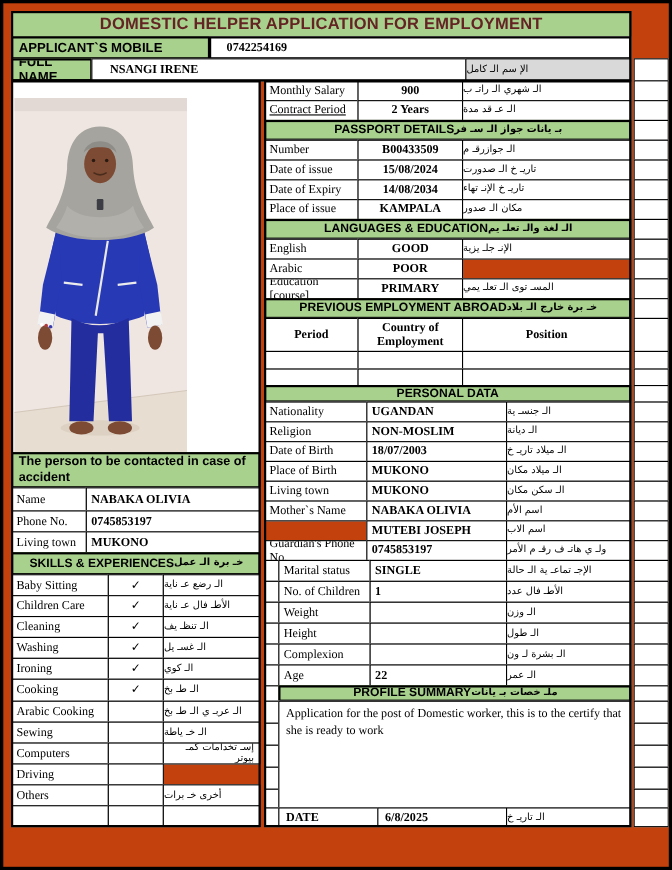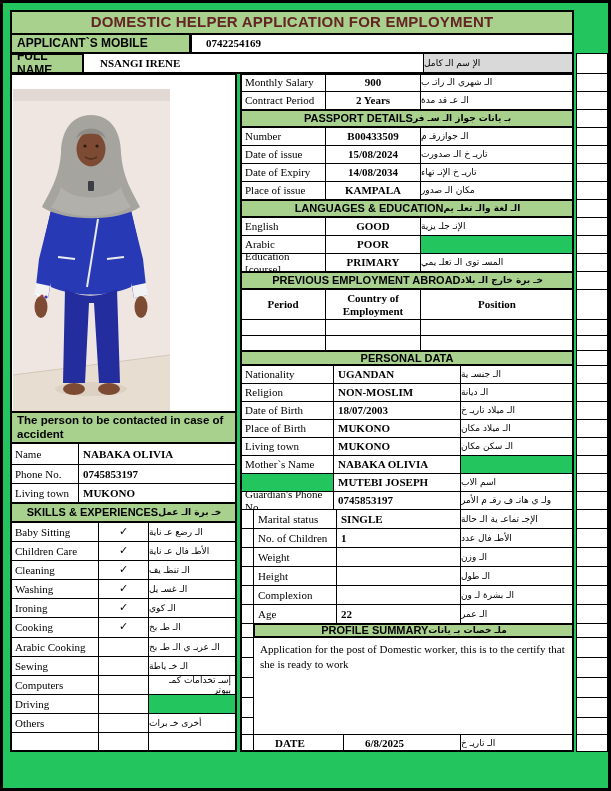--- a/index.html
+++ b/index.html
@@ -1,33 +1,33 @@
 <!DOCTYPE html>
 <html style="--green: #a9d18e; --grey: #d9d9d9; --titlec: #632423;"><head>
 <meta charset="utf-8">
 <style>
   html,body{margin:0;padding:0}
   body{width:611px;height:791px;position:relative;background:#fff}
-  #page{position:absolute;left:0;top:0;width:611px;height:791px;background:#22c55e;
+  #page{position:absolute;left:0;top:0;width:611px;height:791px;background:#c2410c;
         border:3px solid #000;box-sizing:border-box;overflow:hidden;
         font-family:"Liberation Serif",serif;color:#000}
   .cell{position:absolute;border:1px solid #000;background:#fff;display:flex;
         align-items:center;font-size:11px;line-height:1.15;box-sizing:border-box;overflow:hidden}
   .green{background:var(--green,#a9d18e)}
   .grey{background:var(--grey,#d9d9d9)}
   .thick{border-width:2px}
   .hdr{justify-content:center;font-family:"Liberation Sans",sans-serif;font-weight:bold;
        font-size:11px;border-width:2px;text-align:center}
   .title{justify-content:center;font-family:"Liberation Sans",sans-serif;font-weight:bold;
          font-size:15px;color:var(--titlec,#632423);letter-spacing:.2px}
   .toplabel{font-family:"Liberation Sans",sans-serif;font-weight:bold;font-size:12px;padding-left:5px}
   .lbl{padding-left:4px}
   .val{font-weight:bold}
   .center{justify-content:center;text-align:center}
-  .pl4{padding-left:4px}.pl6{padding-left:21px}.pl14{padding-left:14px}.pl16{padding-left:16px}
+  .pl4{padding-left:4px}.pl6{padding-left:6px}.pl14{padding-left:14px}.pl16{padding-left:16px}
   .arcell{justify-content:flex-end;padding-right:5px;font-family:"DejaVu Sans",sans-serif;
           font-size:9px;direction:rtl}
   .ar{font-family:"DejaVu Sans",sans-serif;font-size:9px;direction:rtl;margin-right:-1px}
   .frame{position:absolute;border:2px solid #000;background:transparent;pointer-events:none;box-sizing:border-box}
   .wrapcell{white-space:normal}
   .bodytext{align-items:flex-start;padding:4px 8px 4px 6px;white-space:normal;line-height:1.35}
   .contacthdr{font-family:"Liberation Sans",sans-serif;font-weight:bold;font-size:11.5px;
               padding-left:5px;white-space:normal;border-width:2px}
   .check{justify-content:center;font-family:"DejaVu Sans",sans-serif;font-size:11px}
 </style>
@@ -70,21 +70,21 @@
   </div>
 <div class="cell green title" style="left: 7px; top: 7px; width: 564px; height: 24px;">DOMESTIC HELPER APPLICATION FOR EMPLOYMENT</div>
     <div class="cell green toplabel thick" style="left: 7px; top: 30px; width: 181px; height: 21px;">APPLICANT`S MOBILE</div>
     <div class="cell val pl14 thick" style="left: 187px; top: 30px; width: 384px; height: 21px;">0742254169</div>
     <div class="cell green toplabel thick" style="left: 7px; top: 50px; width: 74px; height: 21px;">FULL NAME</div>
     <div class="cell val pl16" style="left: 80px; top: 50px; width: 341px; height: 21px;">NSANGI IRENE</div>
     <div class="cell grey arcell" style="left: 420px; top: 50px; width: 151px; height: 21px;">الإ سم الـ كامل</div>
     <div class="cell lbl" style="left: 237px; top: 70px; width: 86px; height: 19px;">Monthly Salary</div>
     <div class="cell val center" style="left: 322px; top: 70px; width: 96px; height: 19px;">900</div>
     <div class="cell arcell" style="left: 417px; top: 70px; width: 154px; height: 19px;">الـ شهري الـ راتـ ب</div>
-    <div class="cell lbl" style="left: 237px; top: 88px; width: 86px; height: 19px;">Contract Period</div>
+    <div class="cell lbl" style="left: 237px; top: 88px; width: 86px; height: 19px; text-decoration: underline;">Contract Period</div>
     <div class="cell val center" style="left: 322px; top: 88px; width: 96px; height: 19px;">2 Years</div>
     <div class="cell arcell" style="left: 417px; top: 88px; width: 154px; height: 19px;">الـ عـ قد مدة</div>
     <div class="cell green hdr" style="left: 237px; top: 106px; width: 334px; height: 19px;">
       <span class="">PASSPORT DETAILS</span>
       <span class="ar">بـ يانات جواز الـ سـ فر</span>
     </div>
     <div class="cell lbl" style="left: 237px; top: 124px; width: 86px; height: 19px;">Number</div>
     <div class="cell val center" style="left: 322px; top: 124px; width: 96px; height: 19px;">B00433509</div>
     <div class="cell arcell" style="left: 417px; top: 124px; width: 154px; height: 19px;">الـ جوازرقـ م</div>
     <div class="cell lbl" style="left: 237px; top: 142px; width: 86px; height: 19px;">Date of issue</div>
@@ -135,20 +135,21 @@
     <div class="cell val pl4" style="left: 330px; top: 398px; width: 128px; height: 19px;">18/07/2003</div>
     <div class="cell arcell" style="left: 457px; top: 398px; width: 114px; height: 19px;">الـ ميلاد تاريـ خ</div>
     <div class="cell lbl" style="left: 237px; top: 416px; width: 94px; height: 19px;">Place of Birth</div>
     <div class="cell val pl4" style="left: 330px; top: 416px; width: 128px; height: 19px;">MUKONO</div>
     <div class="cell arcell" style="left: 457px; top: 416px; width: 114px; height: 19px;">الـ ميلاد مكان</div>
     <div class="cell lbl" style="left: 237px; top: 434px; width: 94px; height: 19px;">Living town</div>
     <div class="cell val pl4" style="left: 330px; top: 434px; width: 128px; height: 19px;">MUKONO</div>
     <div class="cell arcell" style="left: 457px; top: 434px; width: 114px; height: 19px;">الـ سكن مكان</div>
     <div class="cell lbl" style="left: 237px; top: 452px; width: 94px; height: 19px;">Mother`s Name</div>
     <div class="cell val pl4" style="left: 330px; top: 452px; width: 128px; height: 19px;">NABAKA OLIVIA</div>
+    <div class="cell arcell" style="left: 457px; top: 452px; width: 114px; height: 19px;">اسم الأم</div>
     <div class="cell lbl" style="left: 237px; top: 470px; width: 94px; height: 19px; margin-top: 44px;">Father`s Name</div>
     <div class="cell val pl4" style="left: 330px; top: 470px; width: 128px; height: 19px;">MUTEBI JOSEPH</div>
     <div class="cell arcell" style="left: 457px; top: 470px; width: 114px; height: 19px;">اسم الاب</div>
     <div class="cell lbl" style="left: 237px; top: 488px; width: 94px; height: 19px;">Guardian's Phone No.</div>
     <div class="cell val pl4" style="left: 330px; top: 488px; width: 128px; height: 19px;">0745853197</div>
     <div class="cell arcell" style="left: 457px; top: 488px; width: 114px; height: 19px;">ولـ ي هاتـ ف رقـ م الأمر</div>
     <div class="cell " style="left: 237px; top: 506px; width: 14px; height: 20px;"></div>
     <div class="cell lbl" style="left: 250px; top: 506px; width: 84px; height: 20px;">Marital status</div>
     <div class="cell val pl4" style="left: 333px; top: 506px; width: 125px; height: 20px;">SINGLE</div>
     <div class="cell arcell" style="left: 457px; top: 506px; width: 114px; height: 20px;">الإجـ تماعـ ية الـ حالة</div>

